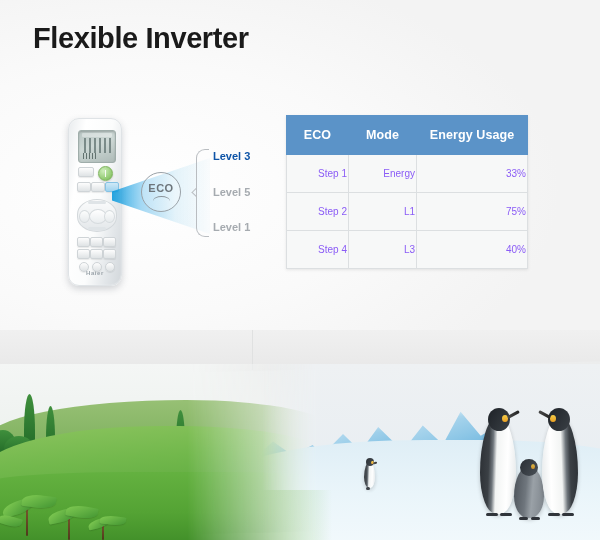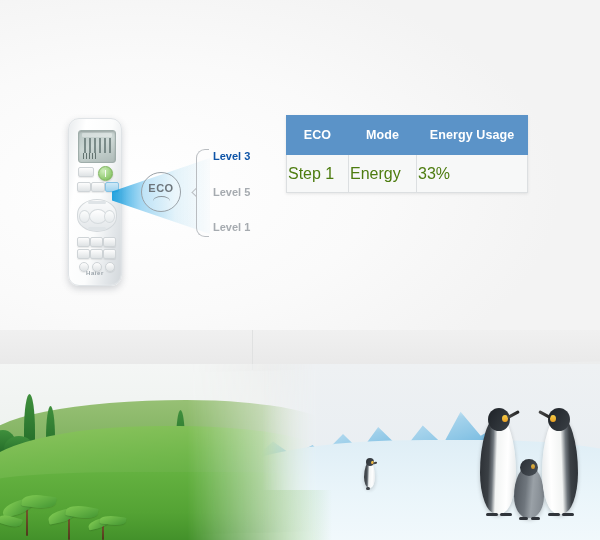--- a/index.html
+++ b/index.html
@@ -102,22 +102,22 @@
   .tbl{
     position:absolute;left:286px;top:115px;width:241px;
     border-collapse:collapse;table-layout:fixed;
     box-shadow:0 1px 3px rgba(0,0,0,.09);
   }
   .tbl th{
     background:#5b93c8;color:#ffffff;font-size:12.5px;font-weight:bold;
     height:36px;border:1px solid #5b93c8;text-align:center;letter-spacing:.1px;
   }
   .tbl td{
-    background:#f7f8f8;color:#4d7c0f;font-size:16px;height:35px;
-    border:1px solid #dcdfe1;text-align:left;
+    background:#f7f8f8;color:#8b5cf6;font-size:10px;height:35px;
+    border:1px solid #dcdfe1;text-align:right;
   }
   .tbl col.c1{width:62px;} .tbl col.c2{width:68px;} .tbl col.c3{width:111px;}
 
   
   .scene{position:absolute;left:0;top:330px;width:600px;height:210px;overflow:hidden;}
   .wall{position:absolute;left:0;top:0;width:600px;height:60px;
     background:linear-gradient(180deg,#f0f0f0 0%,#e9e9e9 60%,#e3e4e4 100%);}
   .wall-corner{position:absolute;left:252px;top:0;width:1px;height:40px;background:#e0e1e1;}
   .floor{position:absolute;left:0;top:48px;width:600px;height:162px;
     background:linear-gradient(180deg,#eceded 0%,#f2f3f3 35%,#f6f7f7 100%);
@@ -177,20 +177,21 @@
   .ice-mask-green{position:absolute;left:0;bottom:0;width:70px;height:50px;
     background:linear-gradient(90deg,rgba(120,190,90,.55),rgba(180,215,160,0));}
 </style>
 </head>
 <body>
 
 <div id="stage">
 
   <div class="upper-bg"></div>
 
+  <div class="title">Flexible Inverter</div>
 
   <div class="remote-wrap">
     <div class="remote-body">
       <div class="lcd">
         <div class="lcd-top"></div>
           <div class="lcd-num"></div>
           <div class="lcd-bars"></div>
       </div>
       <div class="btn" style="left:9px;top:48px;width:14px;height:8px;"></div>
       <div class="power"></div>
@@ -240,20 +241,30 @@
         <th>Mode</th>
         <th>Energy Usage</th>
       </tr>
     </thead>
     <tbody>
       <tr>
         <td>Step 1</td>
         <td>Energy</td>
         <td>33%</td>
       </tr>
+      <tr>
+        <td>Step 2</td>
+        <td>L1</td>
+        <td>75%</td>
+      </tr>
+      <tr>
+        <td>Step 4</td>
+        <td>L3</td>
+        <td>40%</td>
+      </tr>
     </tbody>
   </table>
 
   <div class="scene">
     <div class="wall"></div>
     <div class="wall-corner"></div>
     <div class="floor"></div>
 
     <div class="green">
       <div class="g-sky"></div>

